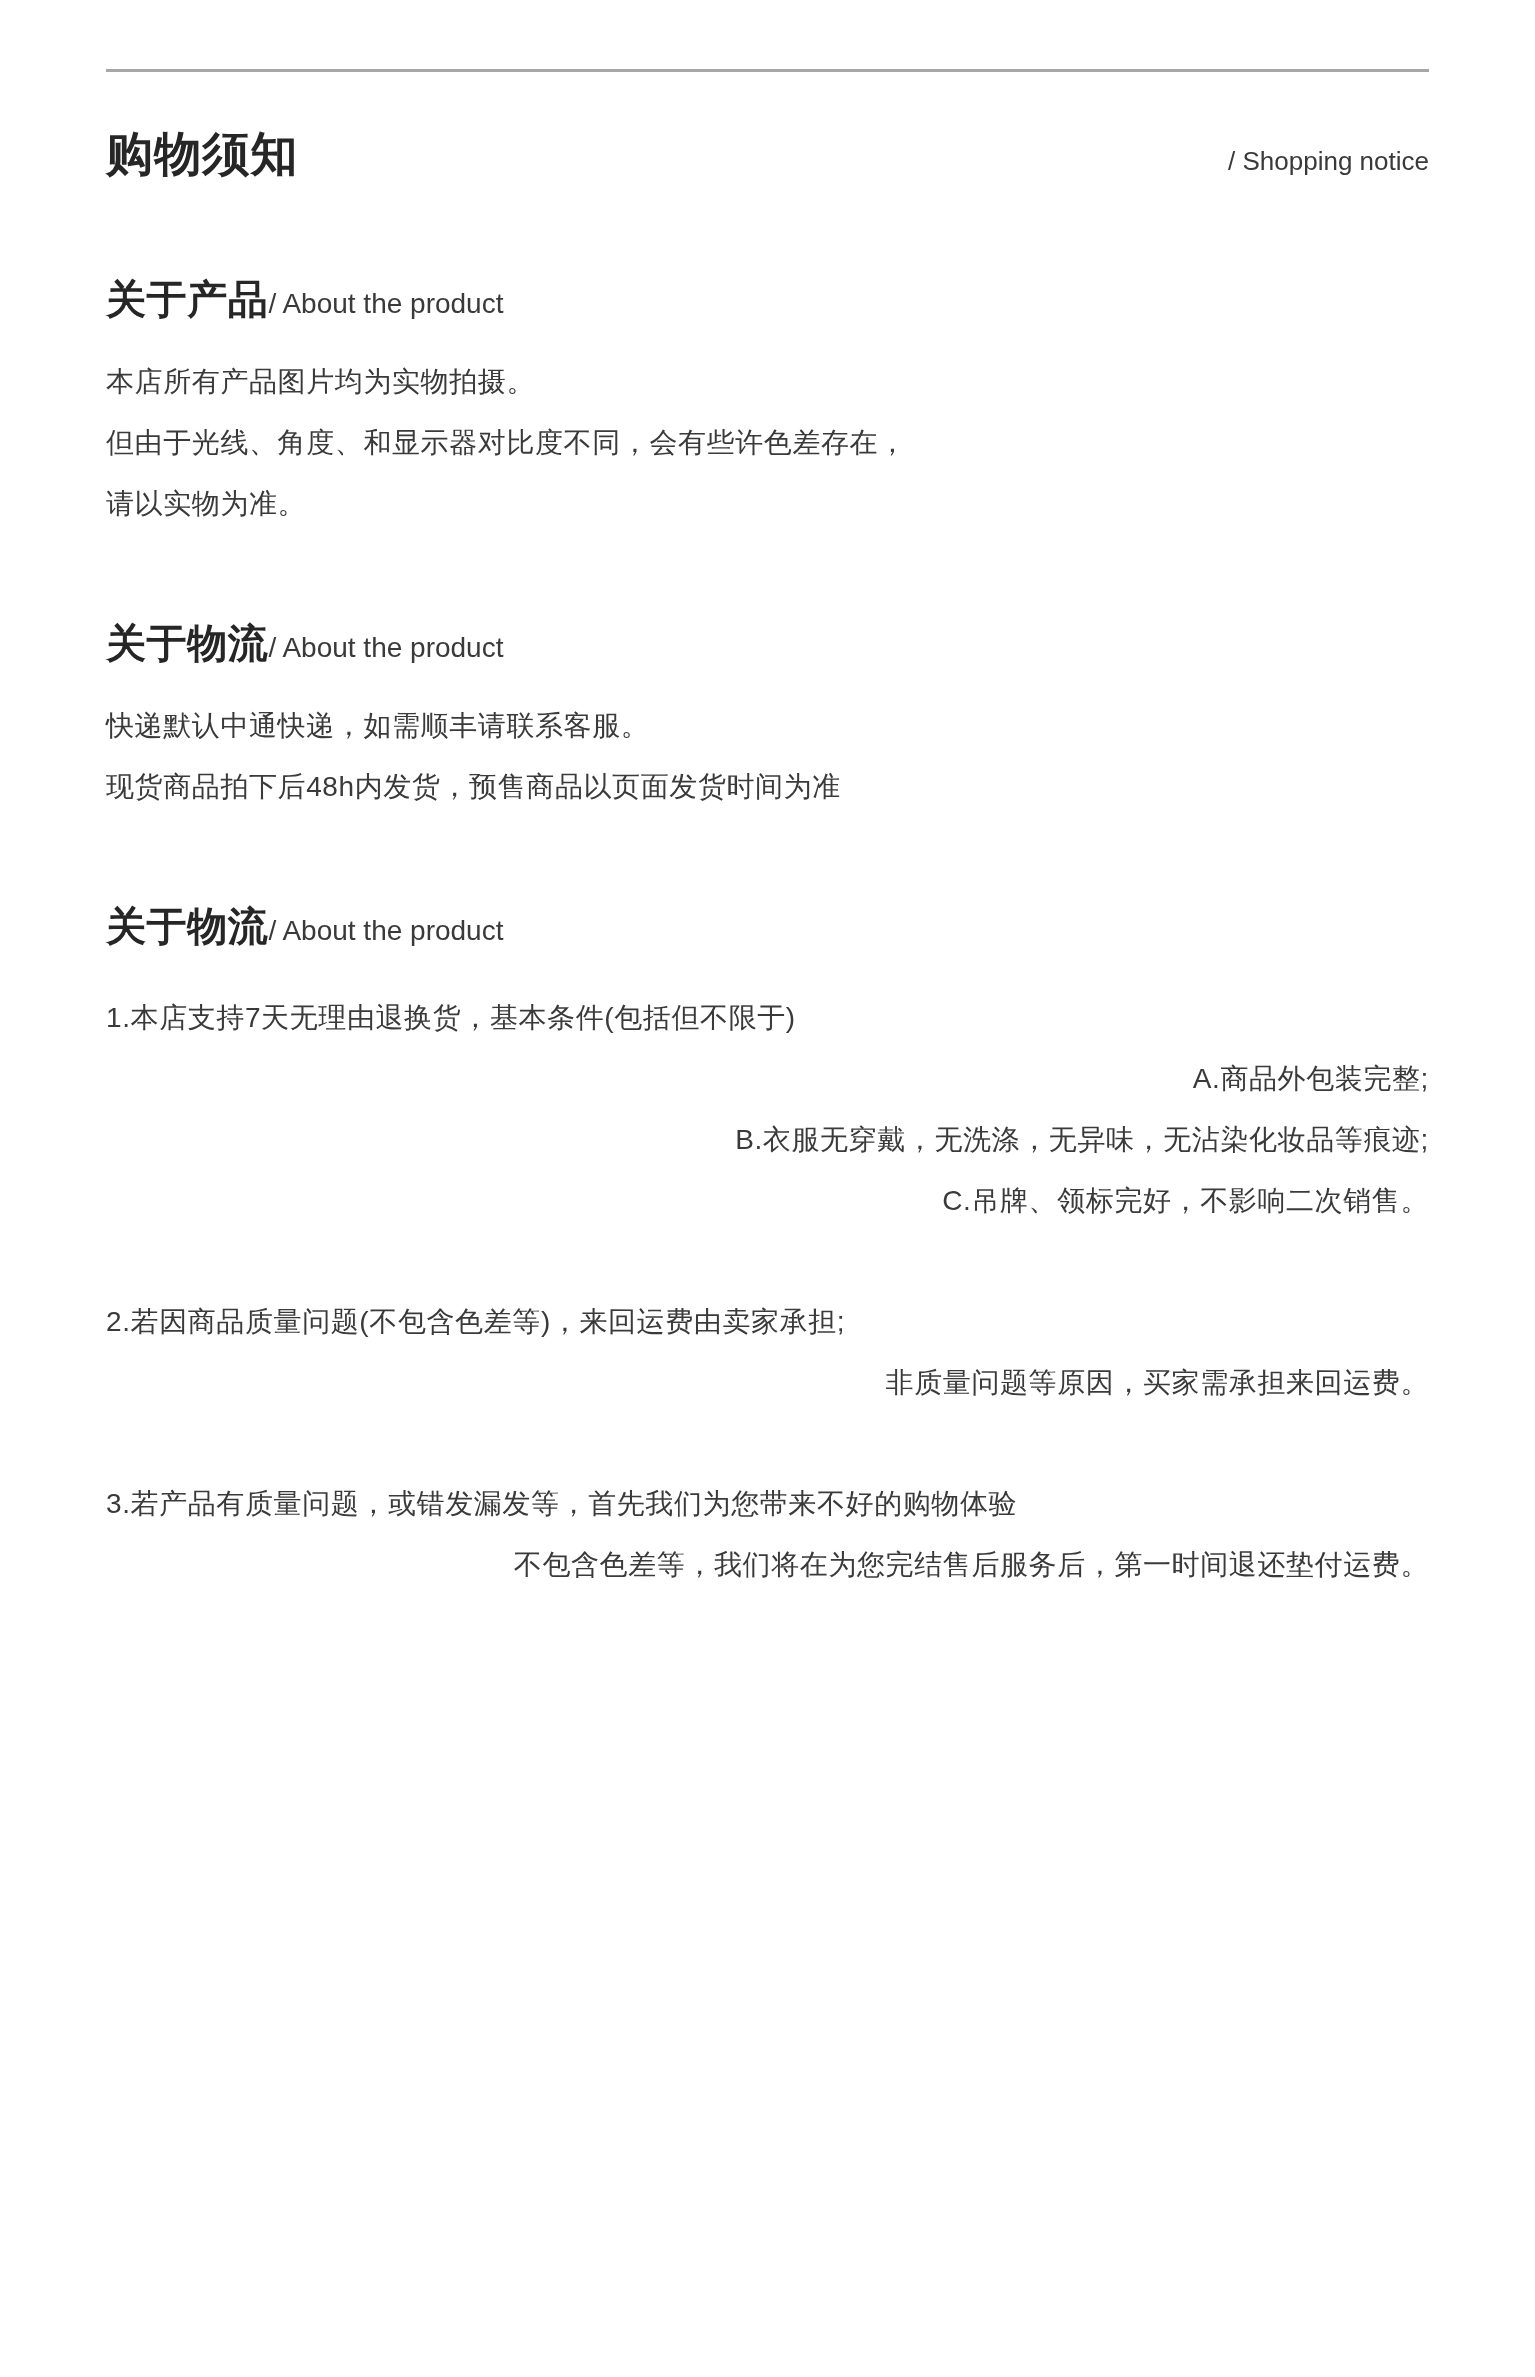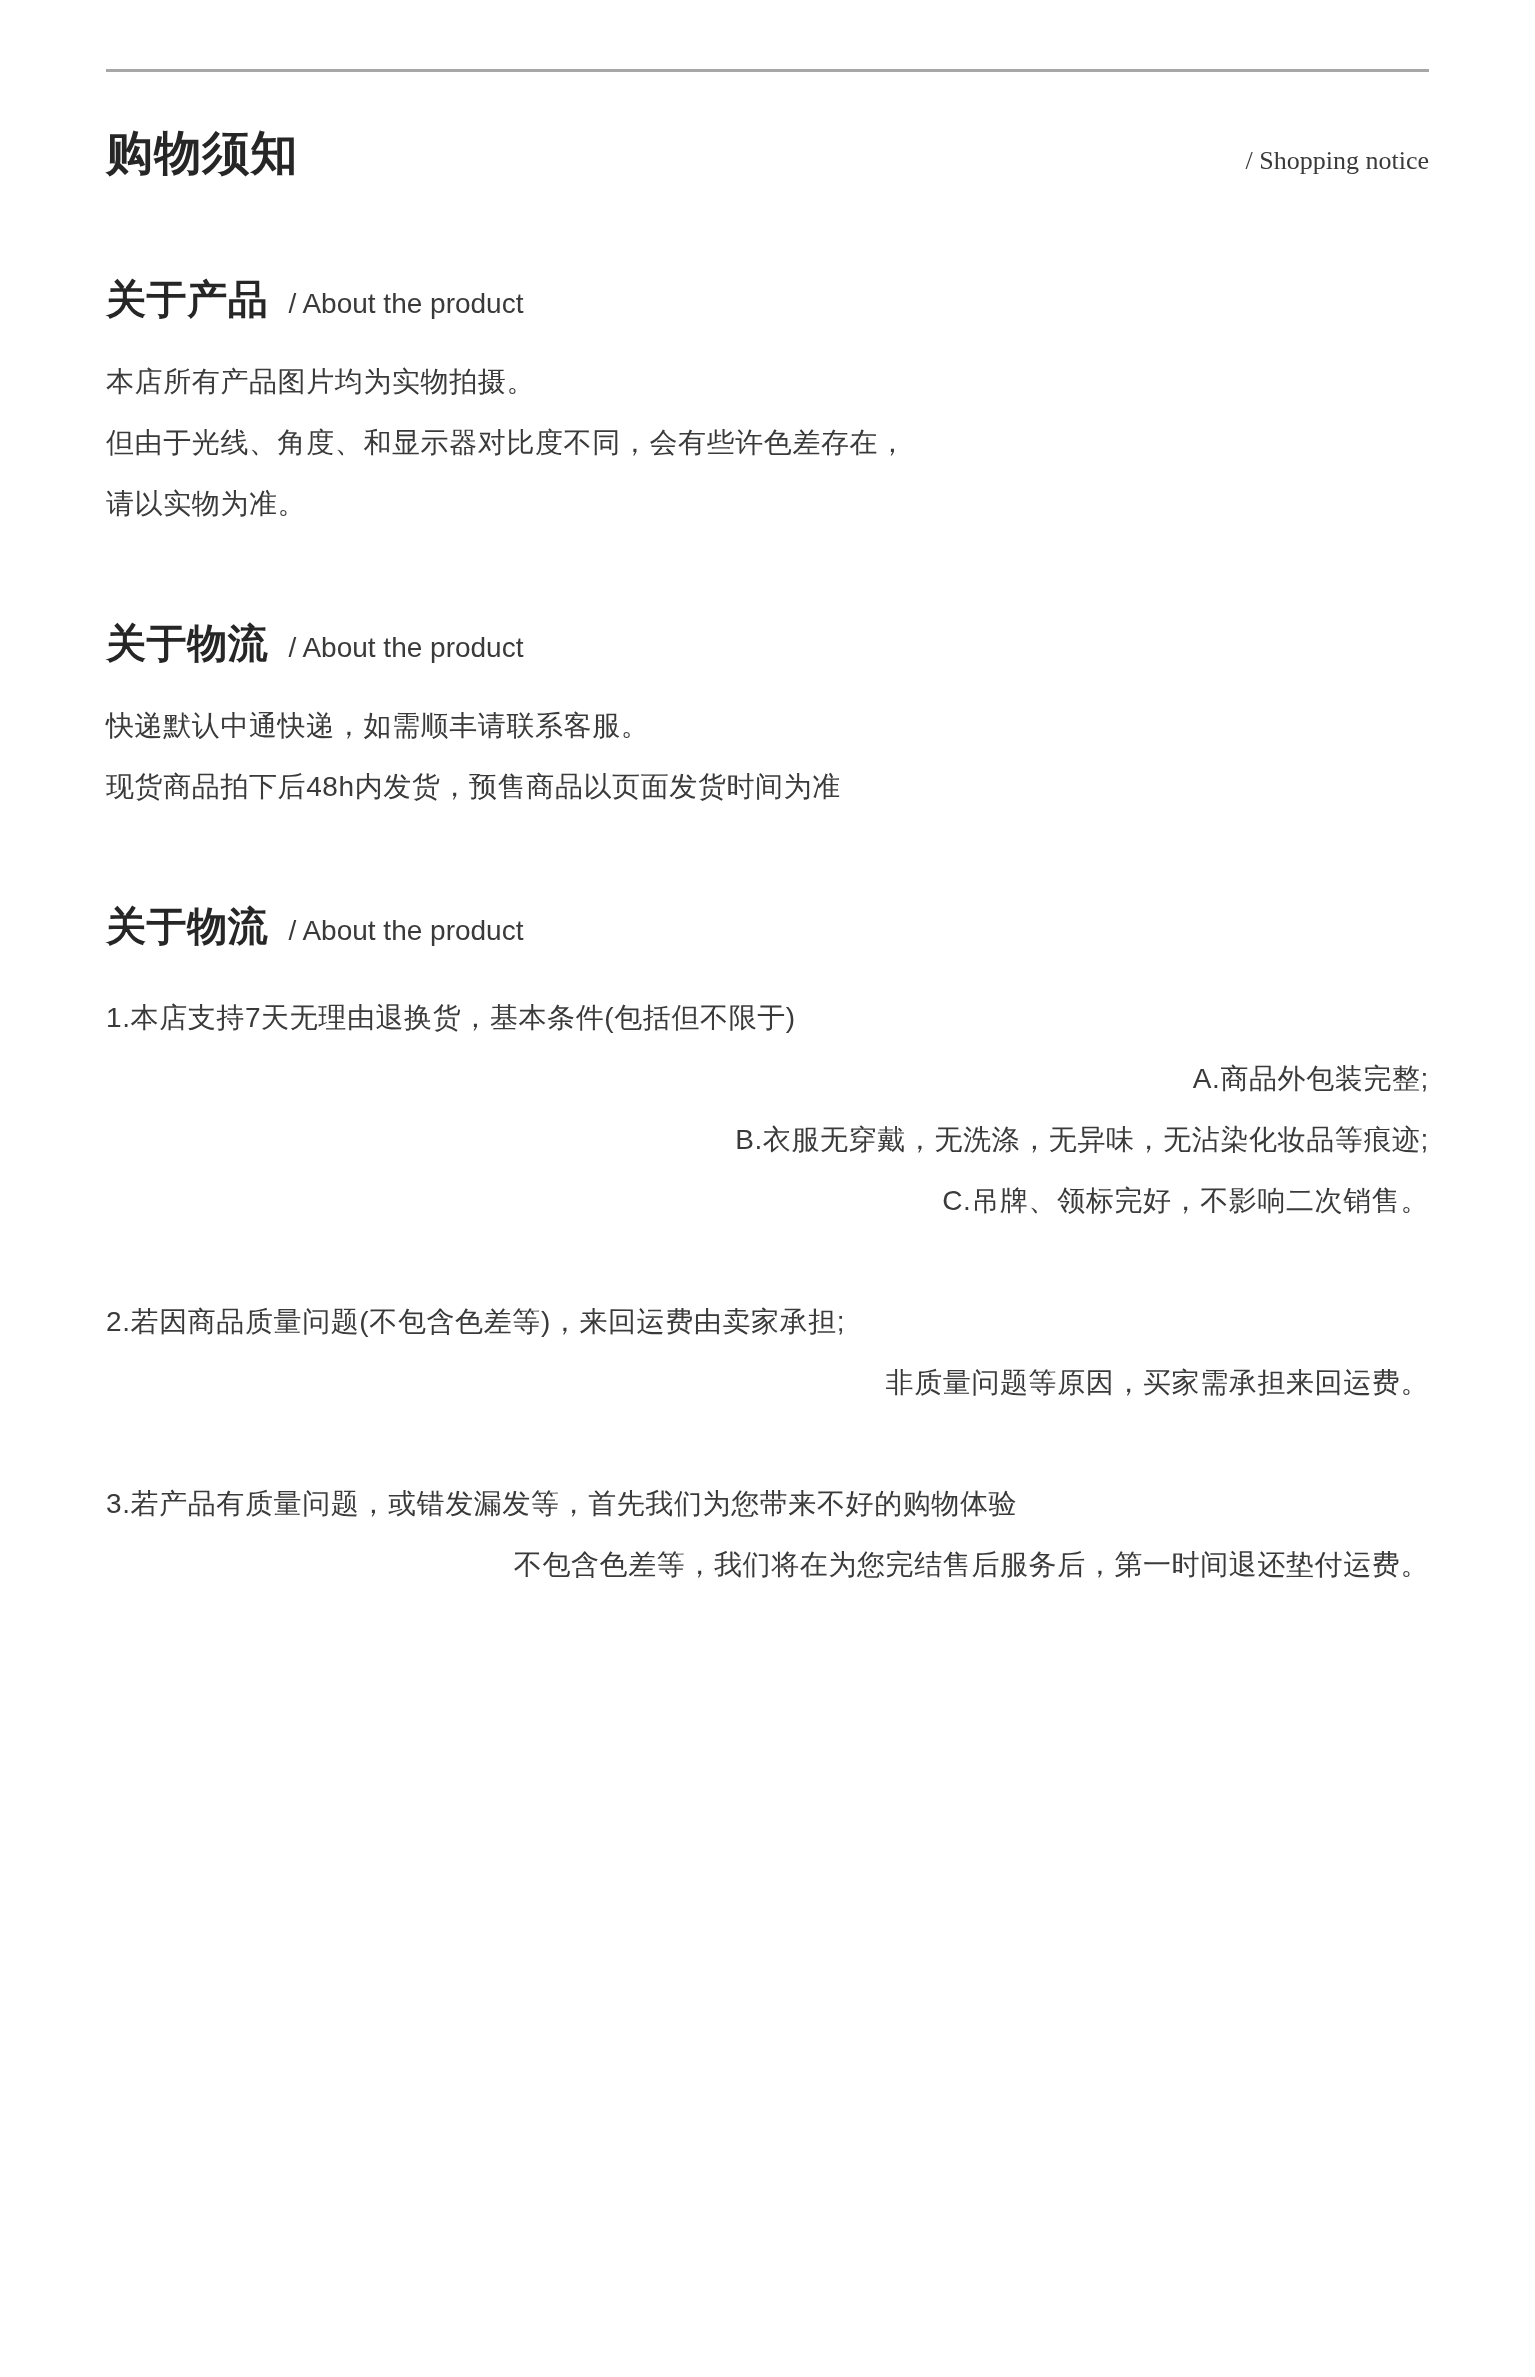--- a/index.html
+++ b/index.html
@@ -21,42 +21,40 @@
   .divider {
     margin-top: 69px;
     height: 3.1px;
     background: var(--divider, #a7a7a7);
   }
   .header-row {
     display: flex;
     justify-content: space-between;
     align-items: baseline;
     margin-top: 58px;
-    font-family: Liberation Serif, serif;
   }
   .page-title {
     margin: 0;
     font-size: 47px;
     font-weight: 700;
     line-height: 1;
     letter-spacing: 1.2px;
     color: var(--text-strong, #262626);
   }
   .page-subtitle {
     font-size: 26px;
     font-weight: 400;
     line-height: 1;
     color: var(--text-body, #3a3a3a);
   }
   .section { margin-top: 89px; }
   .section--first { margin-top: 102px; }
   .section-header {
     display: flex;
     align-items: baseline;
-    gap: 20px;
   }
   .section-title {
     margin: 0;
     font-size: 40px;
     font-weight: 700;
     line-height: 1;
     letter-spacing: 0.6px;
     color: var(--text-strong, #262626);
   }
   .section-subtitle {

